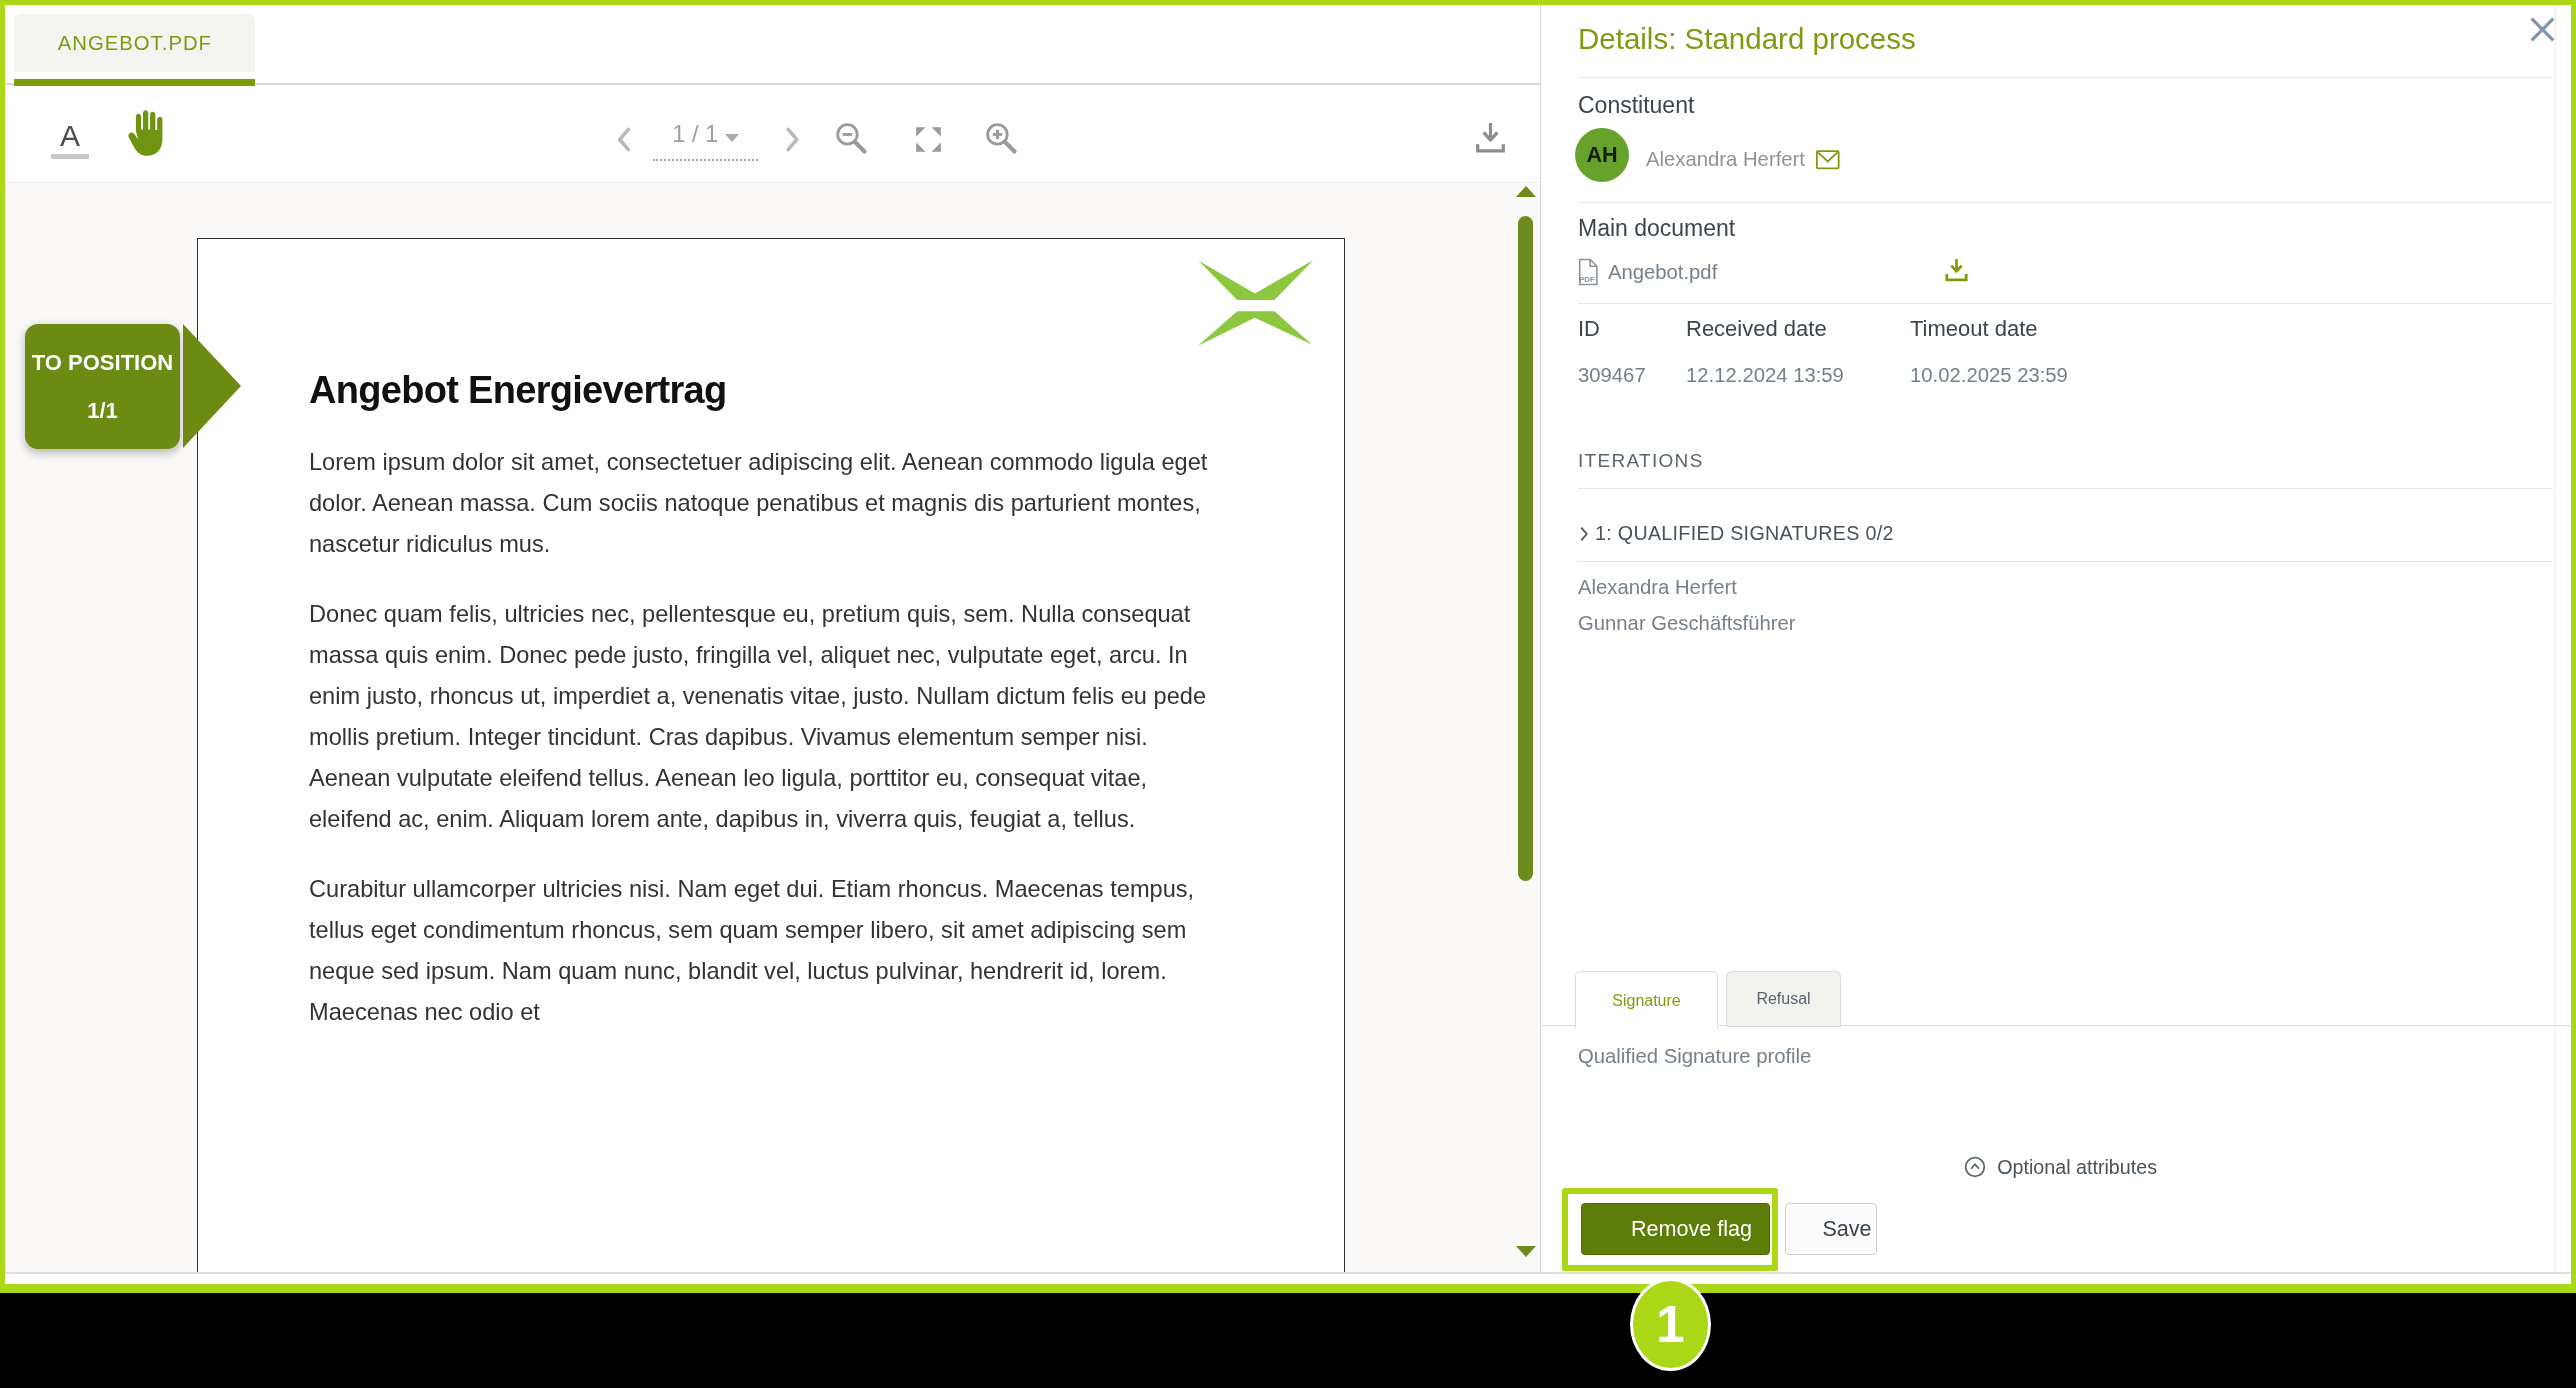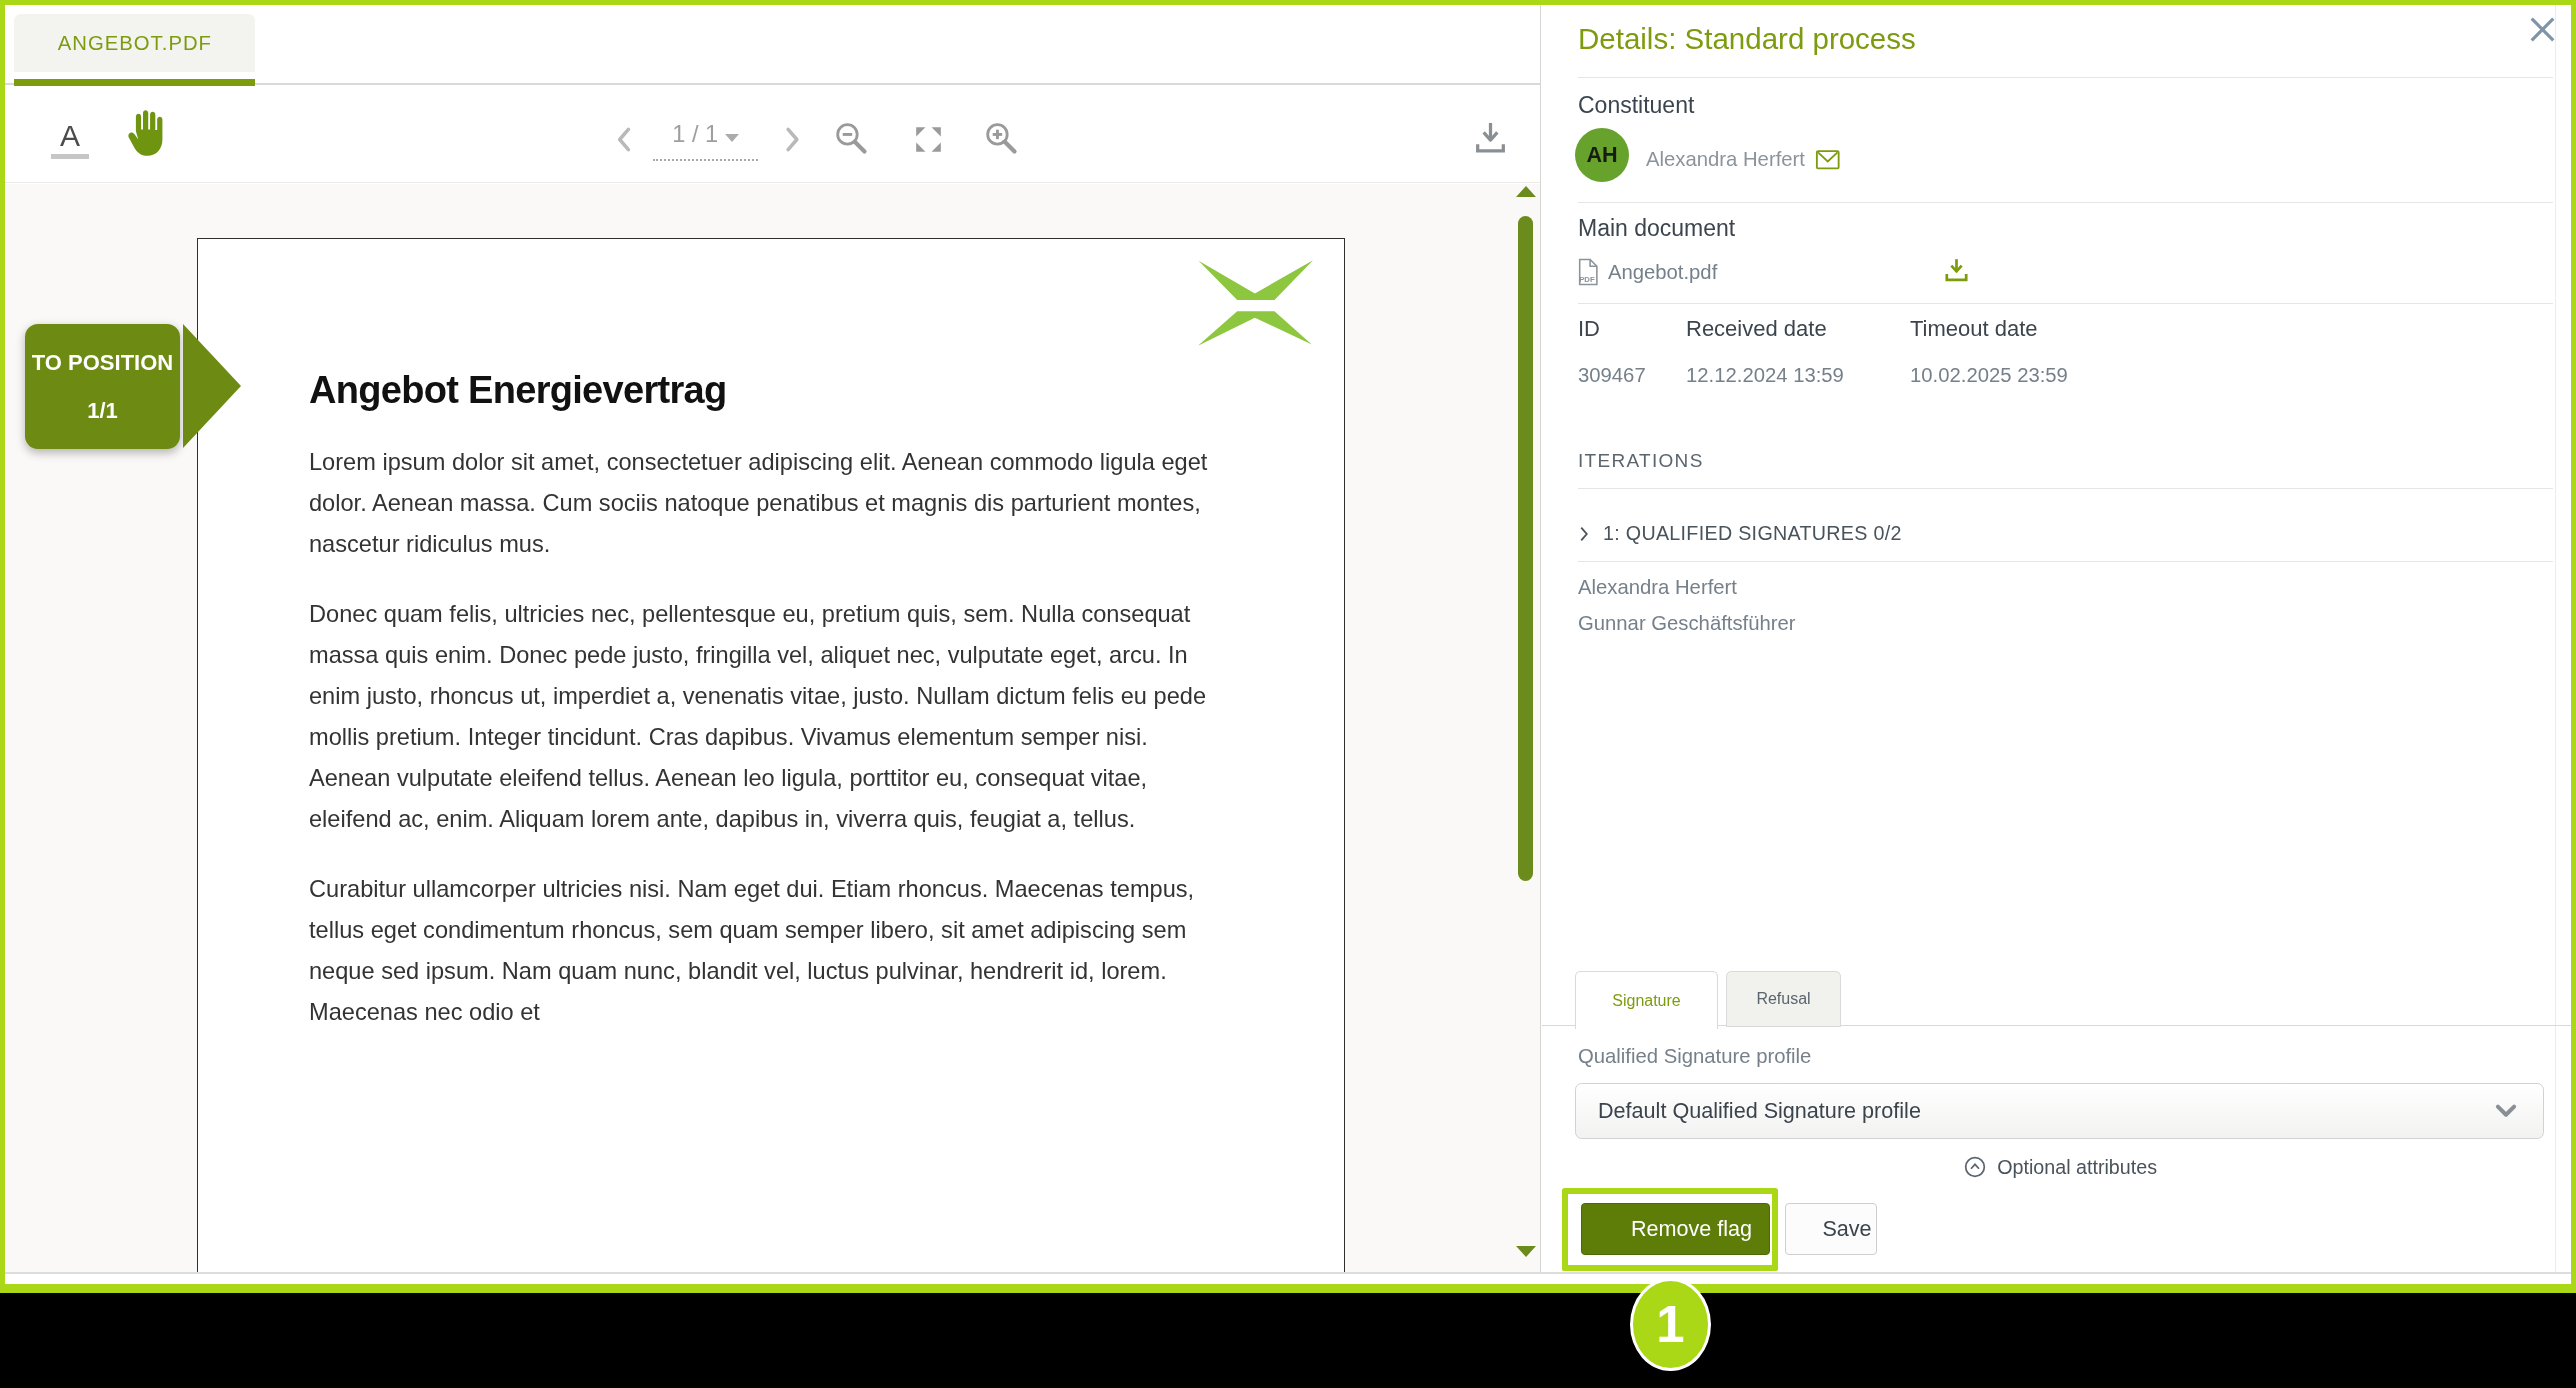--- a/index.html
+++ b/index.html
@@ -69,21 +69,21 @@
   .avatar{position:absolute;left:33px;top:128px;width:54px;height:54px;border-radius:50%;background:var(--avatar);
        display:flex;align-items:center;justify-content:center;font-weight:bold;font-size:21.6px;color:#181d12;}
   .c-name{position:absolute;left:104px;top:146px;font-size:20.3px;color:var(--soft);display:flex;align-items:center;gap:9.2px;}
   .file-row{position:absolute;left:33px;top:257px;display:flex;align-items:center;gap:7.9px;
        font-size:20.3px;color:var(--muted);}
   .dl-panel{position:absolute;left:399px;top:254px;cursor:pointer;}
   .meta-h{position:absolute;top:316px;font-size:22px;color:var(--ink);}
   .meta-v{position:absolute;top:364px;font-size:20.3px;color:var(--muted);}
   .c1{left:36px}.c2{left:144px}.c3{left:368px}
   .iter-label{position:absolute;left:36px;top:450px;font-size:19px;color:#5b656e;letter-spacing:1.3px;}
-  .iter-row{position:absolute;left:31px;top:522px;display:flex;align-items:center;gap:8px;
+  .iter-row{position:absolute;left:31px;top:522px;display:flex;align-items:center;gap:0;
        font-size:19.7px;color:#49535b;letter-spacing:0.3px;cursor:pointer;}
   .signer{position:absolute;left:36px;font-size:20.3px;color:var(--muted);}
 
   .tabs-line{position:absolute;left:0;top:1025px;width:1034px;height:1.3px;background:var(--tabline);}
   .ptab{position:absolute;top:971px;height:56px;display:flex;align-items:center;justify-content:center;
        font-size:16px;border:1.3px solid var(--tabline);border-radius:5.2px 5.2px 0 0;cursor:pointer;}
   .ptab.active{left:33px;width:143px;background:#fff;border-bottom:none;color:var(--olive);z-index:2;height:58px;}
   .ptab.idle{left:184px;width:115px;background:#f1f1ee;color:#5b656e;}
   .fld-label{position:absolute;left:36px;top:1045px;font-size:20.3px;color:var(--muted);}
   .select{position:absolute;left:33px;top:1083px;width:969px;height:56px;border:1.3px solid #d2d2d2;border-radius:6.6px;
@@ -262,26 +262,20 @@
 
     <div class="tabs-line"></div>
     <div class="ptab active">
       <span>Signature</span>
     </div>
     <div class="ptab idle">
       <span>Refusal</span>
     </div>
 
     <div class="fld-label">Qualified Signature profile</div>
-    <div class="select">
-      <span>Default Qualified Signature profile</span>
-      <svg class="chev" width="30" height="30" viewBox="0 0 24 24">
-        <polyline points="5.5,8.5 12,15 18.5,8.5" fill="none" stroke="#898f95" stroke-width="3.2" stroke-linecap="round" stroke-linejoin="round"></polyline>
-      </svg>
-    </div>
 
     <div class="opt-row">
       <svg width="26" height="26" viewBox="0 0 24 24">
         <circle cx="12" cy="12" r="8.6" fill="none" stroke="#5b656e" stroke-width="1.6"></circle>
         <polyline points="8.3,13.6 12,9.6 15.7,13.6" fill="none" stroke="#5b656e" stroke-width="1.6"></polyline>
       </svg>
       <span>Optional attributes</span>
     </div>
 
     <div class="btn btn-remove">

